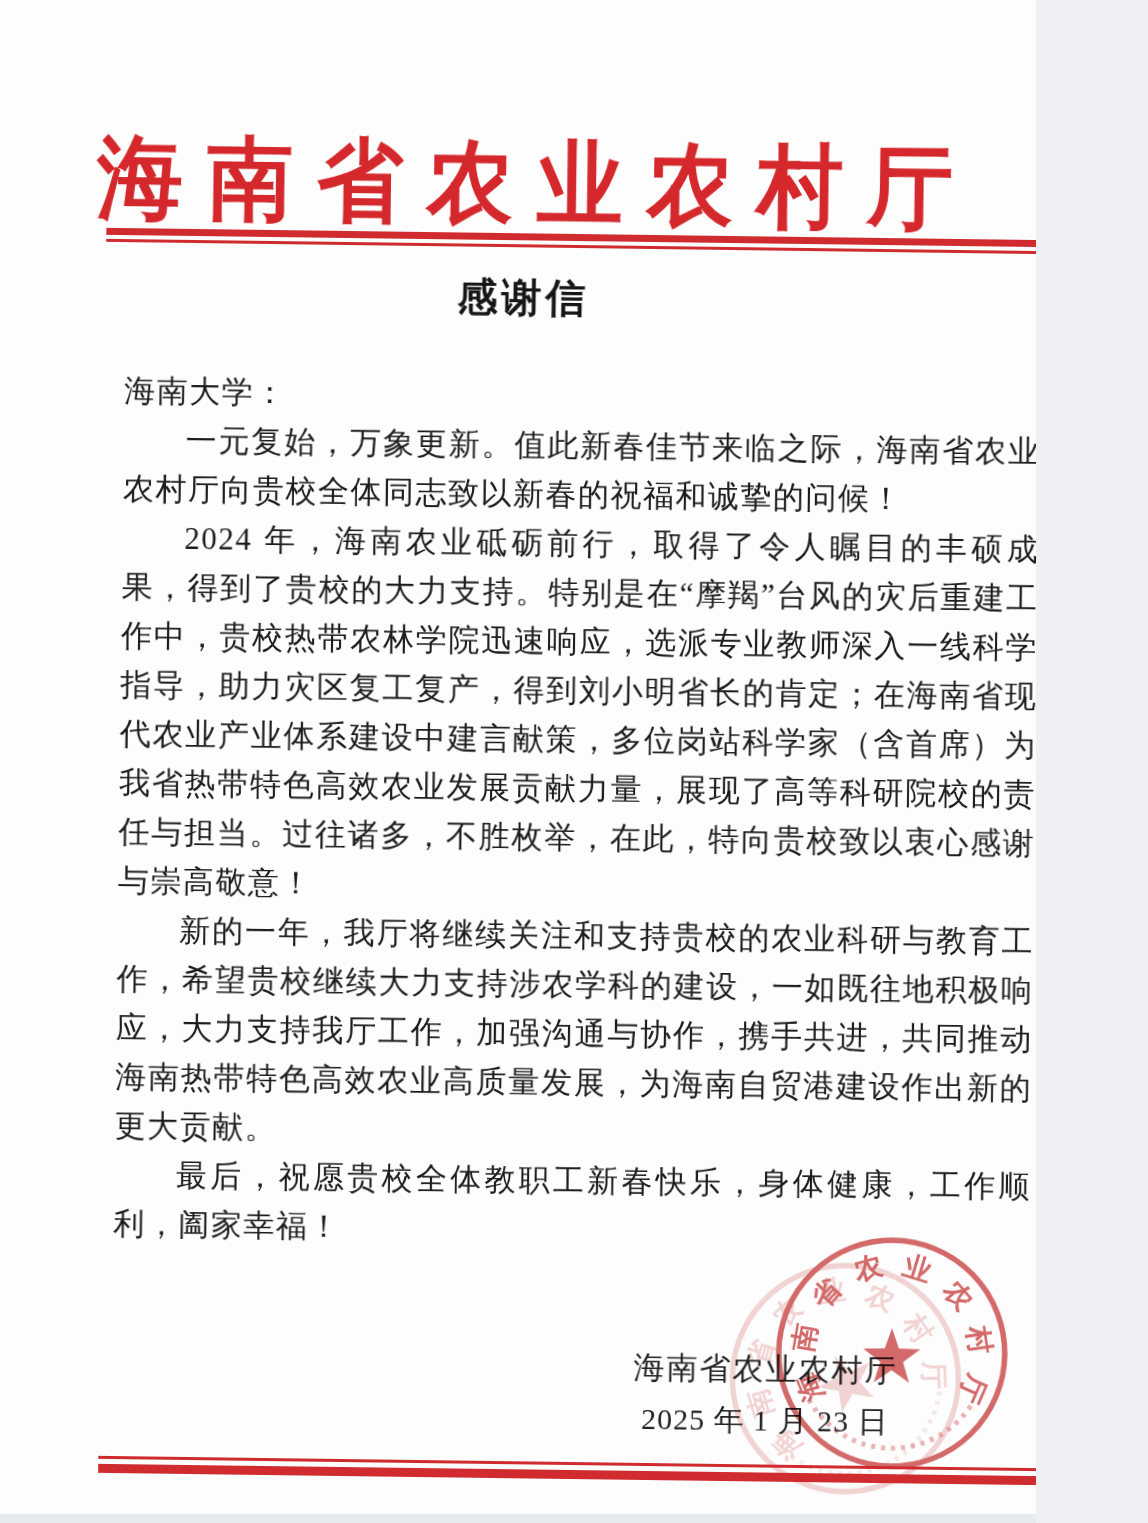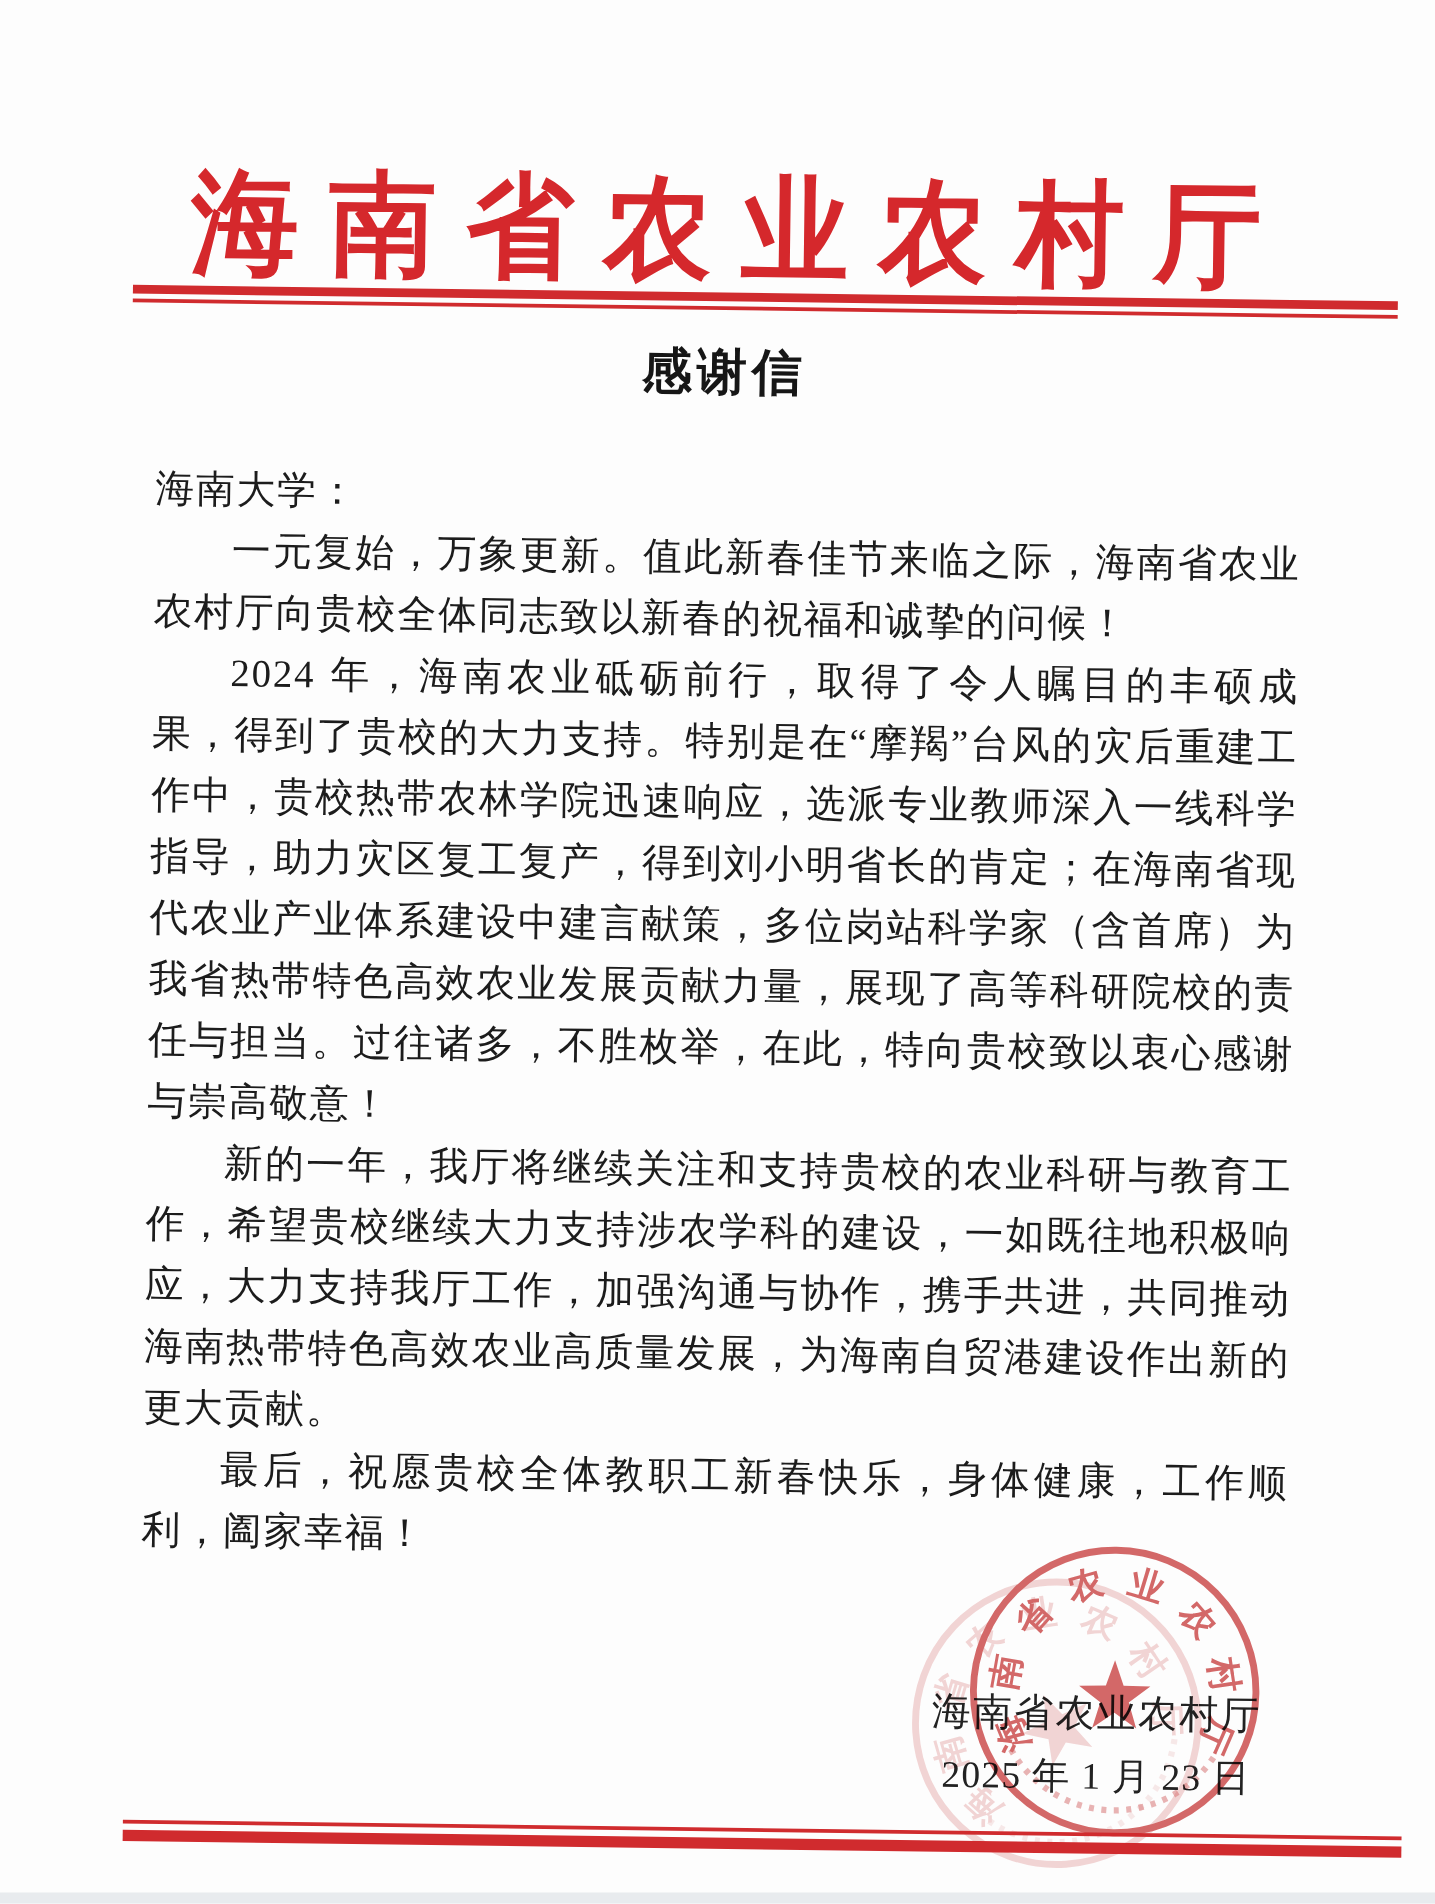--- a/index.html
+++ b/index.html
@@ -1,21 +1,21 @@
 <!DOCTYPE html>
 <html lang="zh"><head>
 <meta charset="utf-8">
 <style>
   * { margin: 0; padding: 0; box-sizing: border-box; }
   html, body { width: 1148px; height: 1523px; overflow: hidden; }
   body { background: #eef0f3; font-family: "Liberation Serif", "DejaVu Serif", serif; }
 
   .page {
     position: relative;
-    width: 1148px; height: 1523px;
+    width: 1036px; height: 1523px;
     background: #fdfdfd;
     overflow: hidden;
   }
 
   
   .sheet {
     position: absolute; inset: 0;
     transform: rotate(0.75deg);
     transform-origin: 574px 720px;
   }

